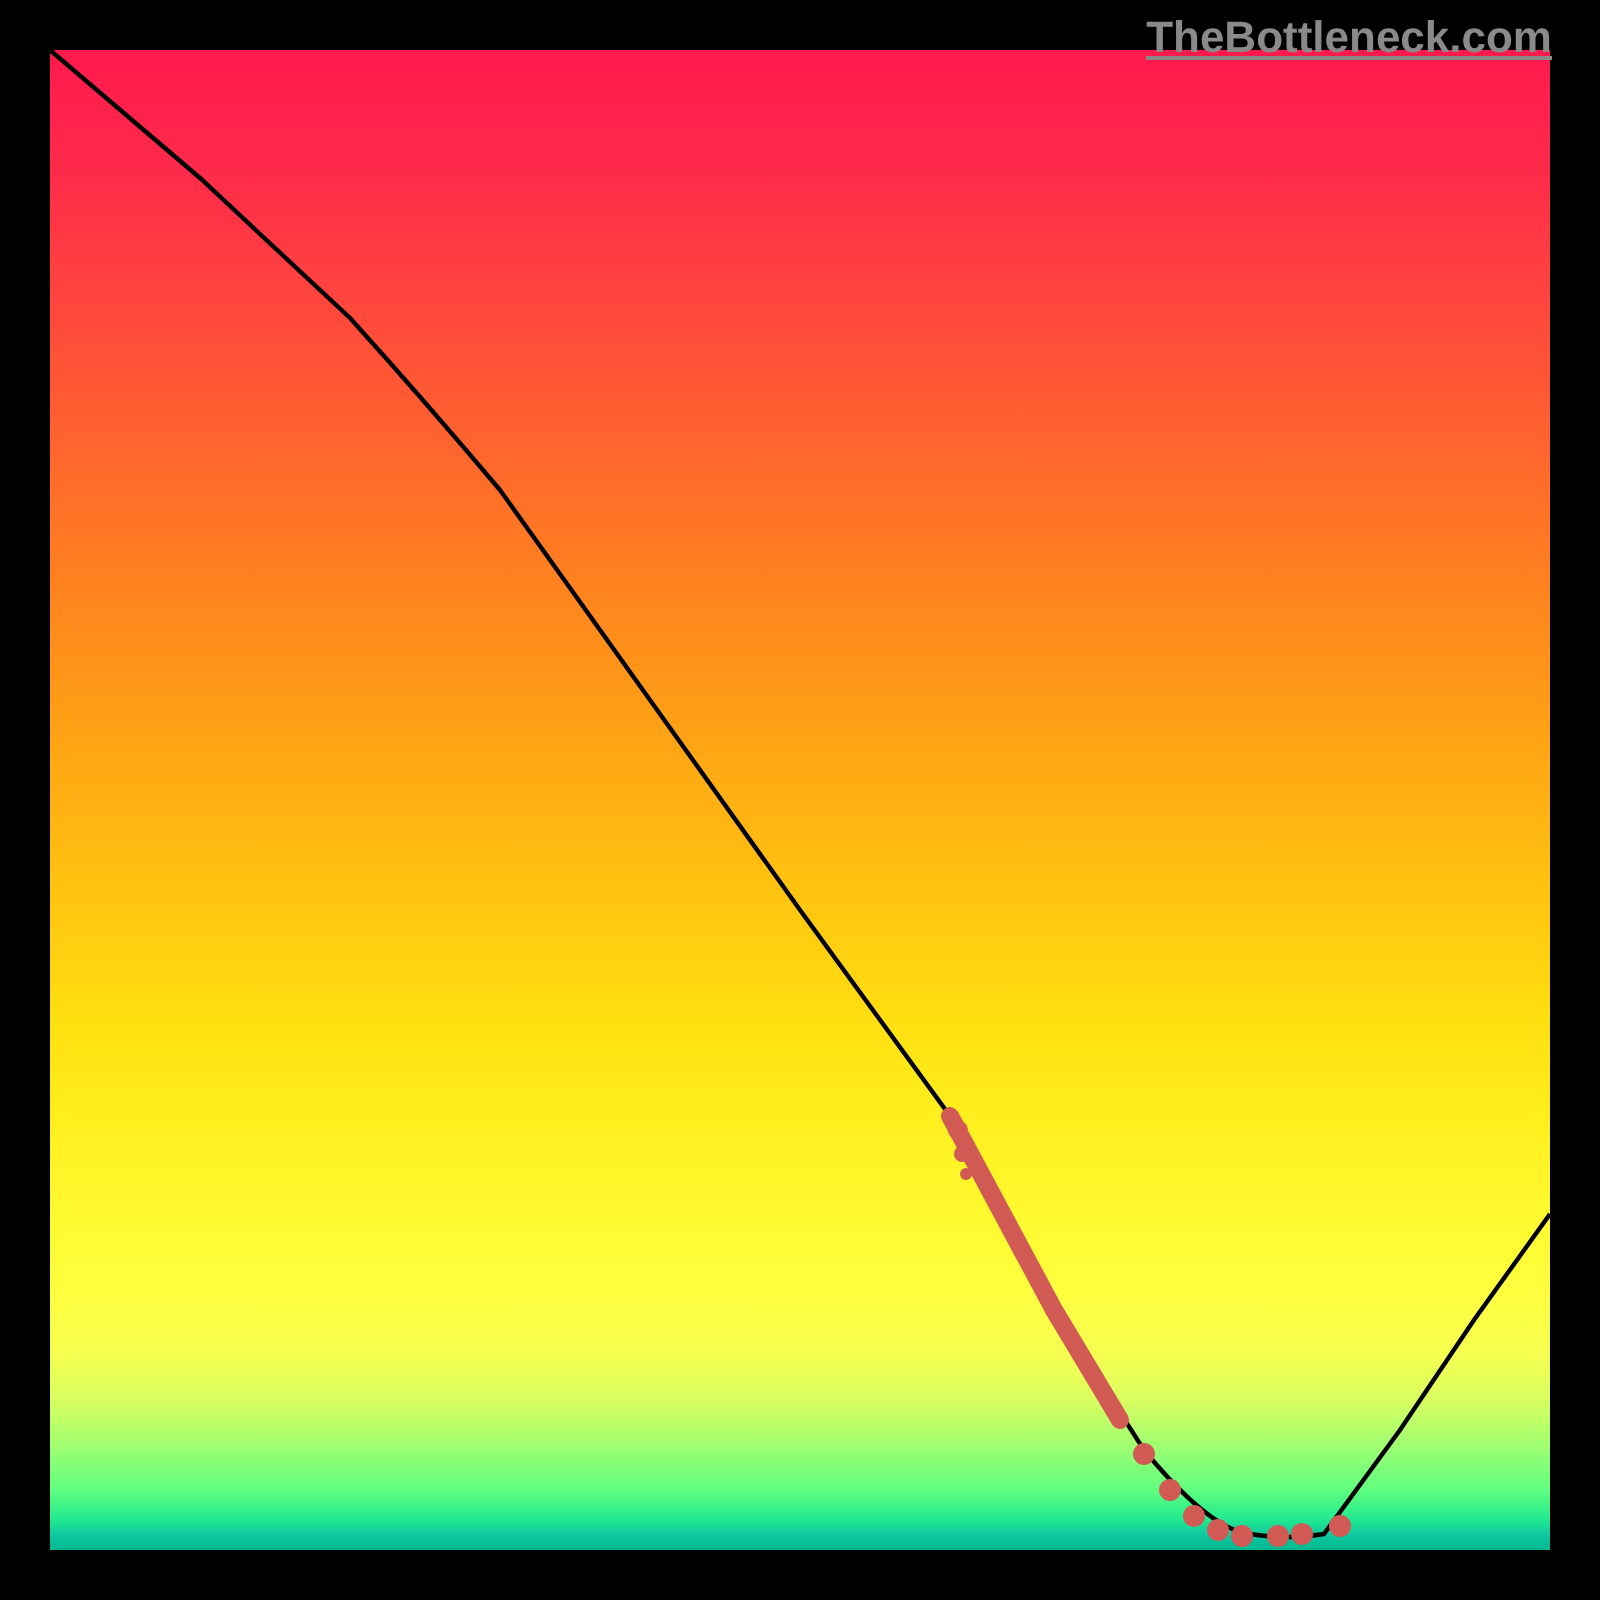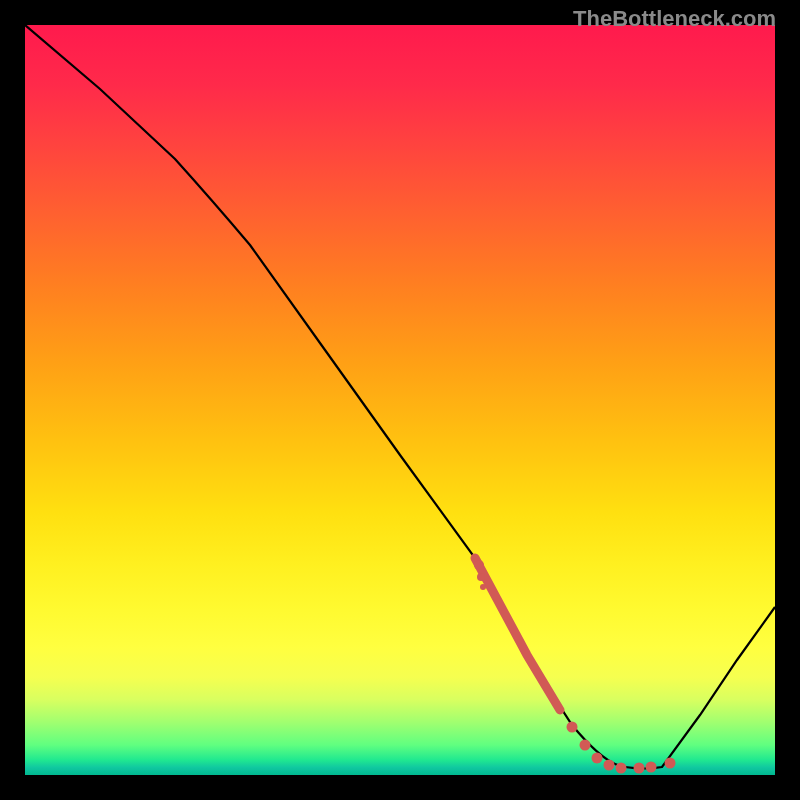--- a/index.html
+++ b/index.html
@@ -12,20 +12,21 @@
     font-family: Arial, sans-serif;
   }
   .watermark {
     position: absolute;
     top: 6px;
     right: 24px;
     color: #8a8a8a;
     font-size: 22px;
     font-weight: bold;
     z-index: 10;
+    text-decoration: underline;
   }
   .plot-area {
     position: absolute;
     left: 25px;
     top: 25px;
     width: 750px;
     height: 750px;
   }
   .gradient-bg {
     position: absolute;

